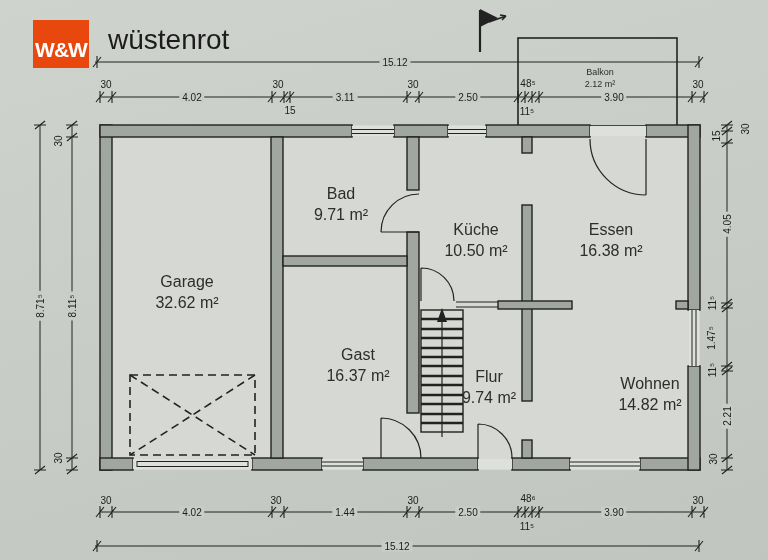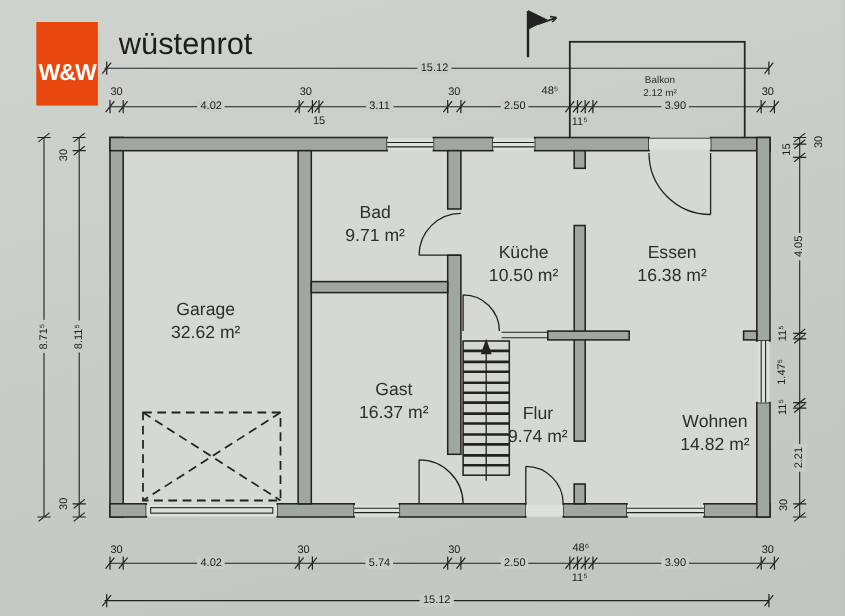--- a/index.html
+++ b/index.html
@@ -18,21 +18,21 @@
     position:absolute;z-index:2;transform:translate(-50%,-50%);
     font-size:10px;color:#1c1c1c;white-space:nowrap;line-height:1.1;
   }
   .bg{background:var(--c-paper);padding:0 3px;}
   .rot{transform:translate(-50%,-50%) rotate(-90deg);}
   .room{
     position:absolute;z-index:2;transform:translate(-50%,-50%);
     text-align:center;font-size:16px;color:#2d2d2d;line-height:1.3;white-space:nowrap;
   }
   .room.small{font-size:9px;text-align:center;}
-  .logo-box{position:absolute;left:33px;top:20px;width:56px;height:76px;background:var(--c-logo);z-index:2;}
+  .logo-box{position:absolute;left:33px;top:20px;width:56px;height:48px;background:var(--c-logo);z-index:2;}
   .logo-mark{position:absolute;left:50%;top:62%;transform:translate(-50%,-50%);
     font-weight:bold;font-size:21px;color:#ffffff;letter-spacing:-1px;}
   .brand-name{position:absolute;left:108px;top:24px;font-size:28px;font-weight:normal;color:#1c1c1c;}
   .brand-sub{position:absolute;left:104px;top:53px;font-size:27px;font-weight:normal;color:#1c1c1c;}
   .title{position:absolute;z-index:2;transform:translate(-50%,-50%);left:368px;top:483px;
     font-size:21px;color:#161616;letter-spacing:.5px;}
 </style>
 </head>
 <body>
 
@@ -130,29 +130,29 @@
   </svg>
 
   <div class="lbl bg" style="left:395px;top:62px">15.12</div>
   <div class="lbl" style="left:106px;top:84px">30</div>
   <div class="lbl bg" style="left:192px;top:97px">4.02</div>
   <div class="lbl" style="left:278px;top:84px">30</div>
   <div class="lbl" style="left:290px;top:110px">15</div>
   <div class="lbl bg" style="left:345px;top:97px">3.11</div>
   <div class="lbl" style="left:413px;top:84px">30</div>
   <div class="lbl bg" style="left:468px;top:97px">2.50</div>
-  <div class="lbl" style="left:500px;top:83px">48⁵</div>
+  <div class="lbl" style="left:528px;top:83px">48⁵</div>
   <div class="lbl" style="left:527px;top:111px">11⁵</div>
   <div class="lbl bg" style="left:614px;top:97px">3.90</div>
   <div class="lbl" style="left:698px;top:84px">30</div>
 
   <div class="lbl" style="left:106px;top:500px">30</div>
   <div class="lbl bg" style="left:192px;top:512px">4.02</div>
   <div class="lbl" style="left:276px;top:500px">30</div>
-  <div class="lbl bg" style="left:345px;top:512px">5.74</div>
+  <div class="lbl bg" style="left:345px;top:512px">1.44</div>
   <div class="lbl" style="left:413px;top:500px">30</div>
   <div class="lbl bg" style="left:468px;top:512px">2.50</div>
   <div class="lbl" style="left:528px;top:498px">48⁶</div>
   <div class="lbl" style="left:527px;top:526px">11⁵</div>
   <div class="lbl bg" style="left:614px;top:512px">3.90</div>
   <div class="lbl" style="left:698px;top:500px">30</div>
   <div class="lbl bg" style="left:397px;top:546px">15.12</div>
 
   <div class="lbl rot bg" style="left:40px;top:306px">8.71⁵</div>
   <div class="lbl rot" style="left:58px;top:141px">30</div>

